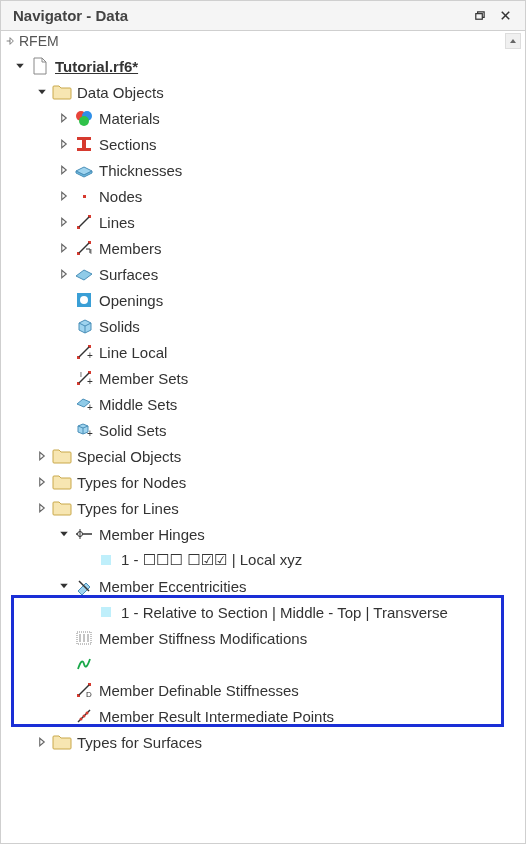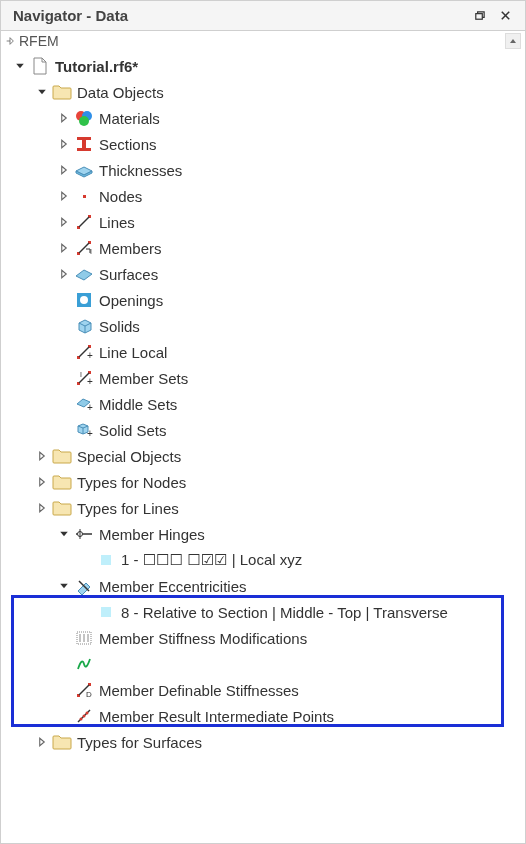--- a/index.html
+++ b/index.html
@@ -69,21 +69,21 @@
   }
   .twisty svg { display:block; }
   .spacer { display:inline-block; width:18px; height:1px; flex:0 0 18px; }
   .icon {
     width: 22px; height: 22px;
     display:inline-flex; align-items:center; justify-content:center;
     margin-right: 4px;
     flex: 0 0 22px;
   }
   .label { cursor: default; }
-  .bold { font-weight: 700; }
+  .bold { font-weight: 700; text-decoration: underline; }
   .hl {
     position: absolute;
     border: 3px solid #1a2fd6;
     pointer-events: none;
   }
   .container { position: relative; }
 
   
   .folder-fill { fill:#f7e6b2; }
 </style>
@@ -559,21 +559,21 @@
       <span class="label">Member Eccentricities</span>
     </div>
     <div class="row">
       <span class="indent" style="width:76px"></span>
         <span class="spacer"></span>
       <span class="icon">
           <svg width="16" height="16">
             <use href="#sym-item"></use>
           </svg>
         </span>
-      <span class="label">8 - Relative to Section | Middle - Top | Transverse</span>
+      <span class="label">1 - Relative to Section | Middle - Top | Transverse</span>
     </div>
 
     <div class="row">
       <span class="indent" style="width:54px"></span>
         <span class="spacer"></span>
       <span class="icon">
           <svg width="18" height="18">
             <use href="#sym-stiffmod"></use>
           </svg>
         </span>

